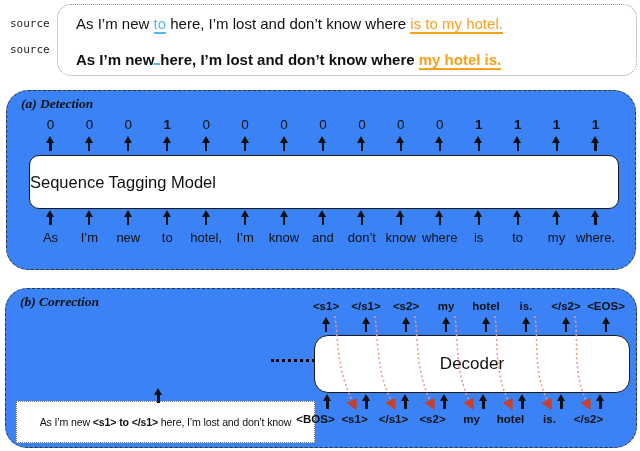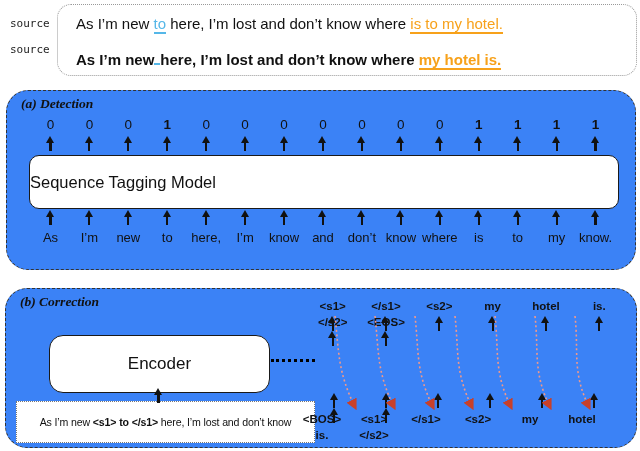--- a/index.html
+++ b/index.html
@@ -64,21 +64,21 @@
     position:absolute;left:43px;top:46px;width:219px;height:56px;
     border:1.4px solid #1a1a1a;border-radius:14px;background:#fff;
     display:flex;align-items:center;justify-content:center;font-size:17px;z-index:1;
   }
   #decoder-box{
     position:absolute;left:308px;top:46px;width:314px;height:56px;
     border:1.4px solid #1a1a1a;border-radius:14px;background:#fff;
     display:flex;align-items:center;justify-content:center;font-size:17px;z-index:1;
   }
   #connector{position:absolute;left:265px;top:70px;width:44px;border-top:3.5px dotted #000;}
-  .row8{position:absolute;display:grid;grid-template-columns:repeat(6,1fr);z-index:3;}
+  .row8{position:absolute;display:grid;grid-template-columns:repeat(8,1fr);z-index:3;}
   #dec-out-toks{left:300px;top:9px;width:320px;height:16px;}
   #dec-out-arrows{left:300px;top:27px;width:320px;height:16px;}
   #dec-in-arrows{left:302px;top:104px;width:312px;height:16px;}
   #dec-in-toks{left:290px;top:122px;width:312px;height:16px;}
   .dtok{font-size:11.5px;font-weight:700;white-space:nowrap;line-height:16px;}
   #enc-input-box{
     position:absolute;left:10px;top:112px;width:297px;height:40px;
     border:1.2px dotted #777;background:#fff;
     display:flex;flex-direction:row;align-items:center;justify-content:center;z-index:1;
   }
@@ -264,21 +264,21 @@
         <div class="ccell">
           <div class="tag-token">I’m</div>
         </div>
         <div class="ccell">
           <div class="tag-token">new</div>
         </div>
         <div class="ccell">
           <div class="tag-token">to</div>
         </div>
         <div class="ccell">
-          <div class="tag-token">here,</div>
+          <div class="tag-token">hotel,</div>
         </div>
         <div class="ccell">
           <div class="tag-token">I’m</div>
         </div>
         <div class="ccell">
           <div class="tag-token">know</div>
         </div>
         <div class="ccell">
           <div class="tag-token">and</div>
         </div>
@@ -294,34 +294,34 @@
         <div class="ccell">
           <div class="tag-token">is</div>
         </div>
         <div class="ccell">
           <div class="tag-token">to</div>
         </div>
         <div class="ccell">
           <div class="tag-token">my</div>
         </div>
         <div class="ccell">
-          <div class="tag-token">know.</div>
+          <div class="tag-token">where.</div>
         </div>
       </div>
   </div>
 
   <div class="panel" id="panel-b">
     <div class="panel-label">(b) Correction</div>
 
-    <div id="encoder-box">
-      <span>Encoder</span>
+
+    <div id="connector"></div>
+
+    <div id="decoder-box">
+      <span>Decoder</span>
     </div>
-
-    <div id="connector"></div>
-
 
     <div class="row8" id="dec-out-toks">
 
     <div class="ccell">
           <div class="dtok">&lt;s1&gt;</div>
         </div>
         <div class="ccell">
           <div class="dtok">&lt;/s1&gt;</div>
         </div>
         <div class="ccell">

